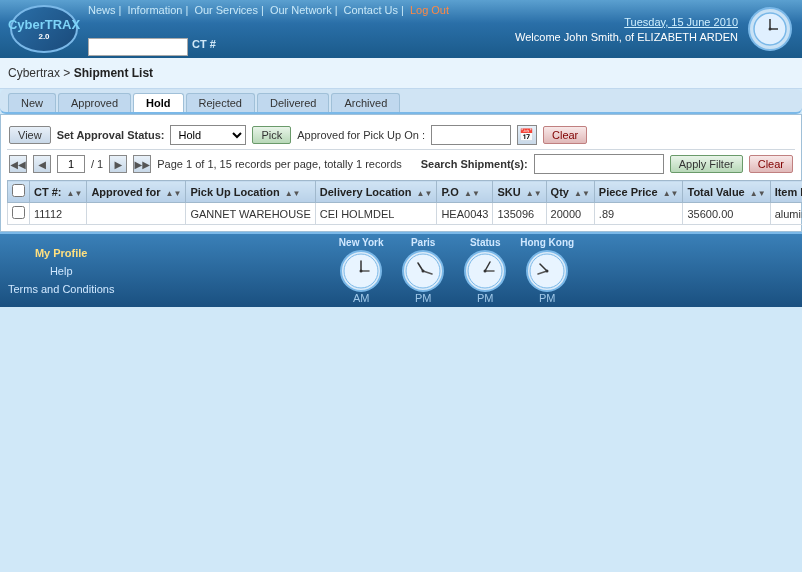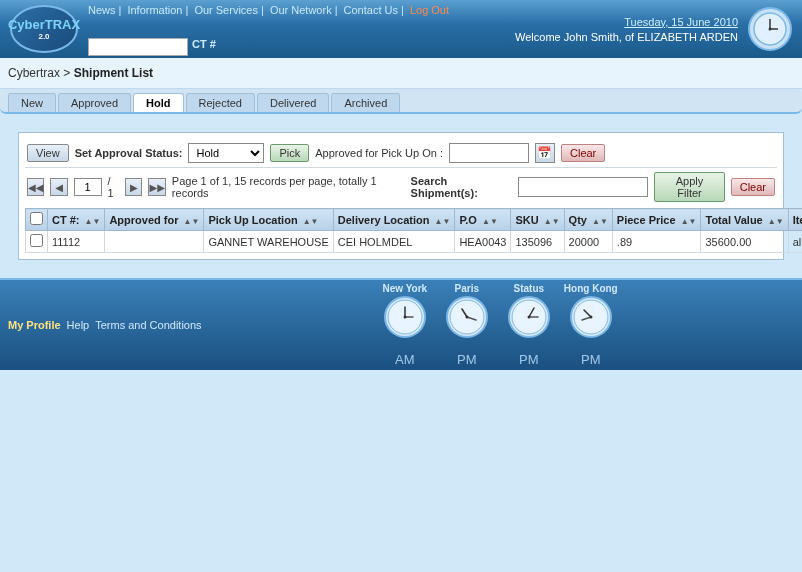--- a/index.html
+++ b/index.html
@@ -117,21 +117,21 @@
     .tab.active {
       background: #fff;
       font-weight: bold;
       color: #000;
     }
 
     
     .content {
       background: #fff;
       border: 1px solid #a0c0d8;
-      margin: 18px;
+      margin: 0;
       padding: 6px;
     }
 
     
     .toolbar-row1 {
       display: flex;
       align-items: center;
       padding: 4px 2px;
       gap: 6px;
       flex-wrap: wrap;
@@ -266,31 +266,31 @@
       height: 42px;
       border-radius: 50%;
       background: radial-gradient(circle, #e8f4ff 60%, #a8c8e0 100%);
       border: 2px solid #7ab8e8;
       position: relative;
       display: flex;
       align-items: center;
       justify-content: center;
     }
     .clock-face svg { width: 38px; height: 38px; }
-    .am-pm { color: #a0c8e8; font-size: 13px; margin-top: 14px; }
+    .am-pm { color: #a0c8e8; font-size: 11px; margin-top: 0; }
 
     
     .footer-combined {
       background: linear-gradient(180deg, #3a80b8, #1a5080);
       display: flex;
       align-items: center;
       padding: 3px 8px;
       border-top: 2px solid #7ab8e8;
     }
-    .footer-links-area { display: flex; align-items: center; gap: 6px; }
+    .footer-links-area { display: flex; align-items: center; gap: 6px; flex-direction: column; }
     .clocks-section {
       display: flex;
       align-items: center;
       margin: 0 auto;
     }
   </style>
 </head>
 <body>
 
 <div class="header">

